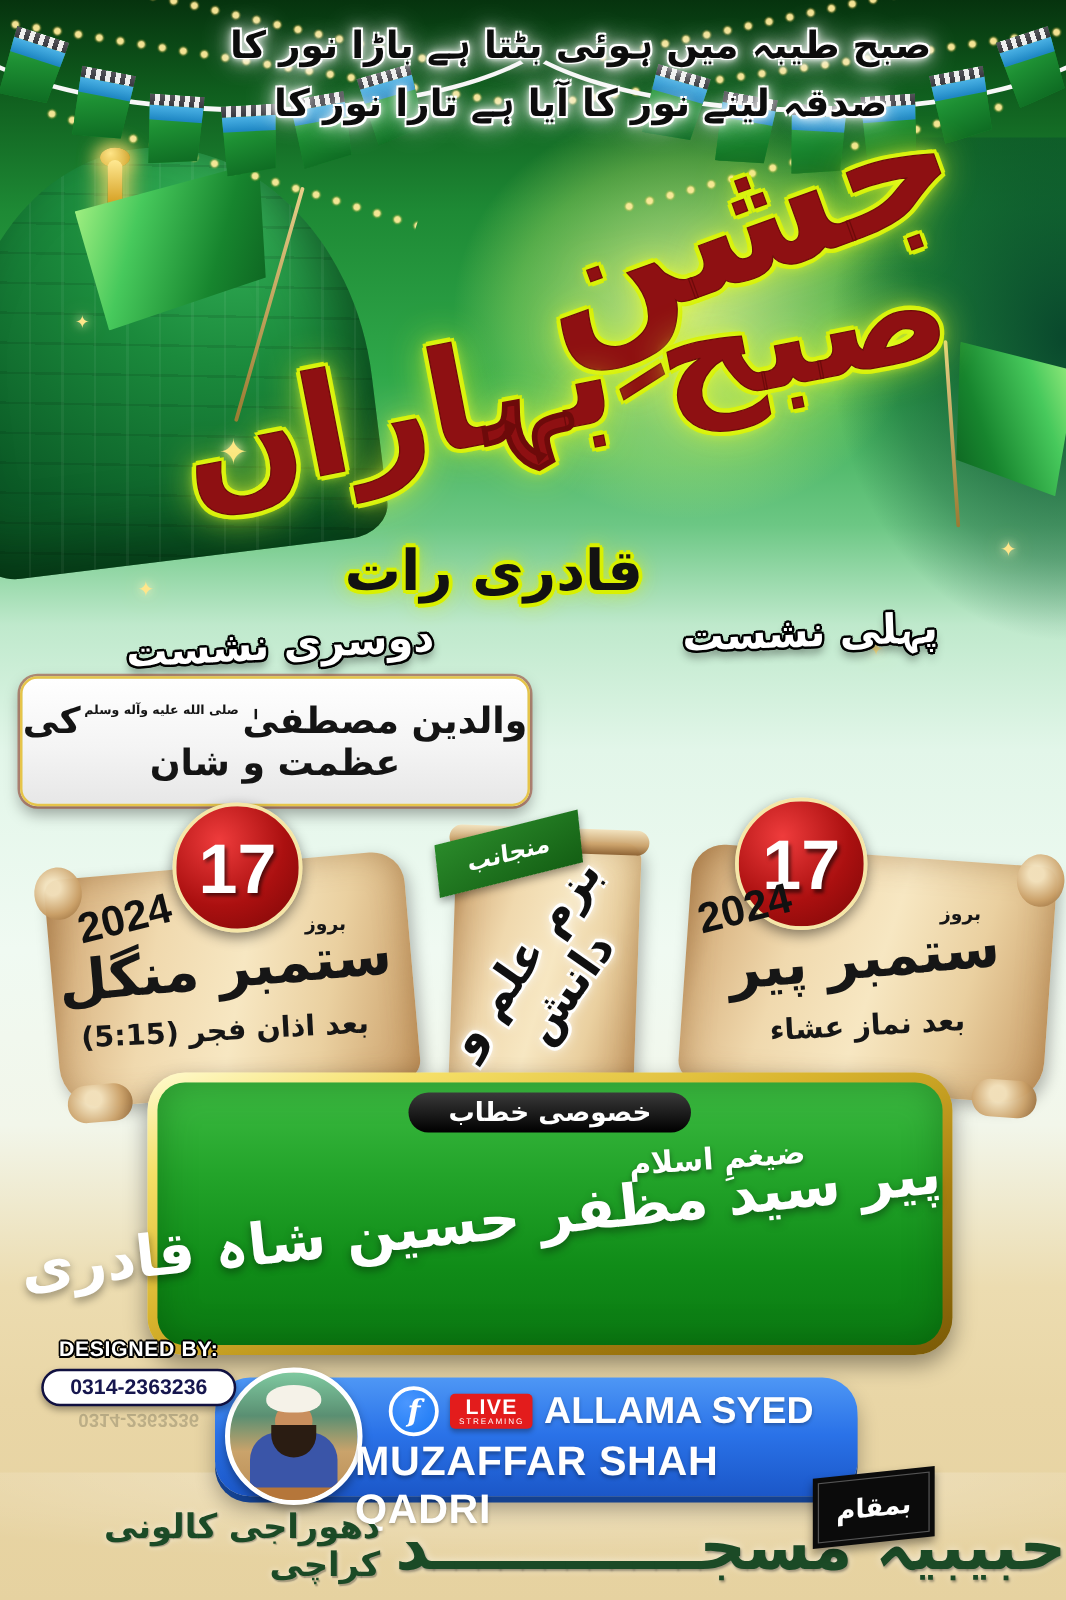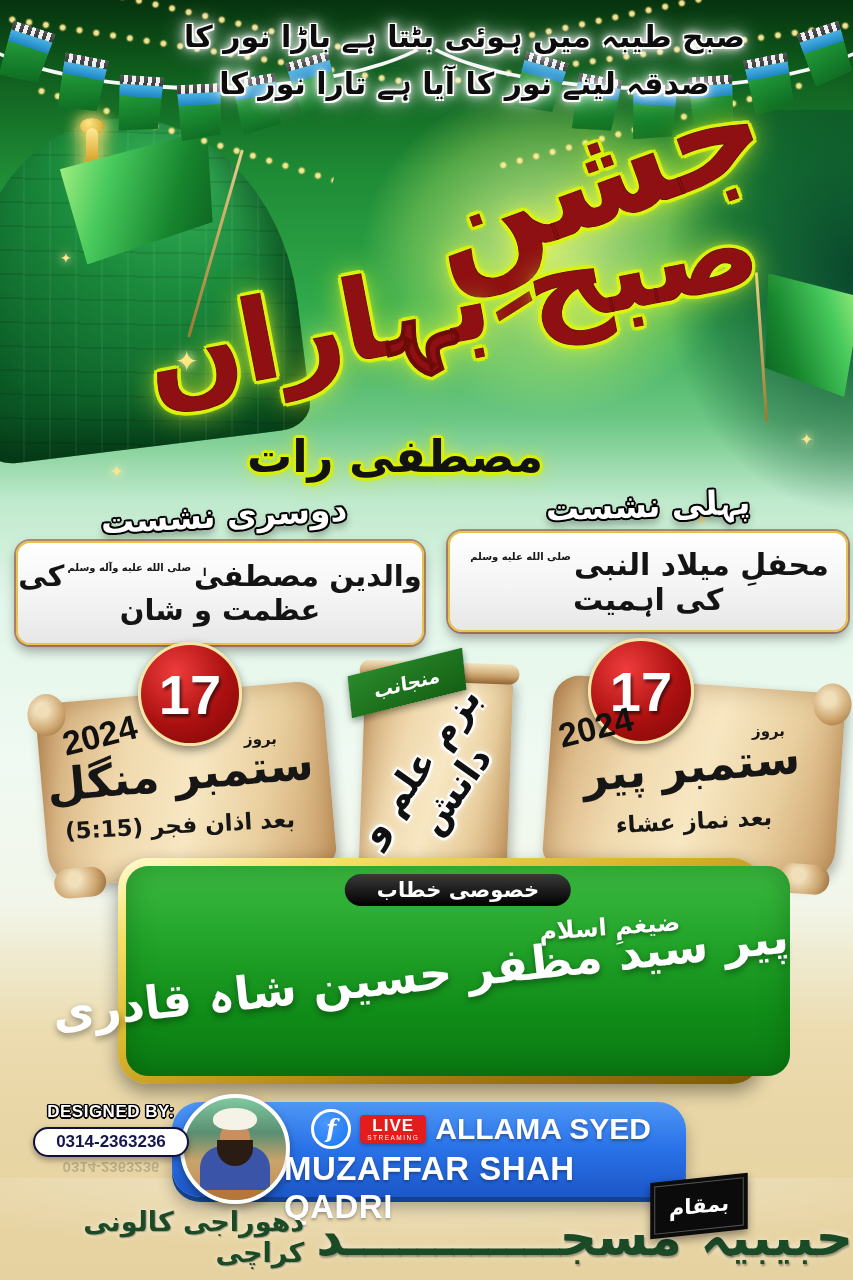--- a/index.html
+++ b/index.html
@@ -94,33 +94,33 @@
     transform:rotate(-14deg) skewX(-8deg);box-shadow:0 3px 7px rgba(0,0,0,.4);}
   .org-name{display:flex;align-items:center;justify-content:center;direction:rtl;
     transform:rotate(-55deg);font-size:37px;font-weight:bold;color:#101010;text-align:center;
     text-shadow:0 0 5px #fff,0 0 10px #fff,2px 2px 0 #fff,-2px -2px 0 #fff,2px -2px 0 #fff,-2px 2px 0 #fff;}
   
   .panel-frame{left:118px;top:858px;width:644px;height:226px;border-radius:30px;padding:8px;box-sizing:border-box;
     background:linear-gradient(160deg,#fffbd0 0%,#f5df67 18%,#d9b52e 42%,#a87f10 70%,#7a5a06 100%);
     box-shadow:0 8px 18px rgba(0,0,0,.38);}
   .panel-inner{position:relative;width:100%;height:100%;border-radius:22px;
     background:linear-gradient(180deg,#3dbb42 0%,#23a42a 35%,#108c18 70%,#0b7a12 100%);
-    box-shadow:inset 0 0 30px rgba(0,60,0,.35);padding-left:36px;}
+    box-shadow:inset 0 0 30px rgba(0,60,0,.35);}
   .special-pill{position:absolute;top:8px;left:50%;transform:translateX(-50%);direction:rtl;
     background:linear-gradient(#3a3a3a,#000);color:#fff;font-size:21px;font-weight:bold;
     padding:4px 32px;border-radius:20px;white-space:nowrap;}
   .zaigham{position:absolute;top:47px;right:110px;color:#fff;font-size:24px;font-weight:bold;
     direction:rtl;transform:rotate(-4deg);text-shadow:0 2px 4px rgba(0,0,0,.4);}
   .speaker-name{position:absolute;left:0;right:0;top:78px;text-align:center;direction:rtl;
     color:#fff;font-size:46px;font-weight:bold;transform:rotate(-6deg);
     text-shadow:0 3px 7px rgba(0,0,0,.4);white-space:nowrap;}
   
   .designer{left:24px;top:1070px;width:174px;text-align:center;z-index:6;}
   .designed-label{font-family:"Liberation Sans",sans-serif;font-size:17px;font-weight:bold;color:#fff;letter-spacing:.5px;
-    text-shadow:1.5px 0 0 #000,-1.5px 0 0 #000,0 1.5px 0 #000,0 -1.5px 0 #000,1px 1px 0 #000,-1px -1px 0 #000,1px -1px 0 #000,-1px 1px 0 #000;margin-top:32px;}
+    text-shadow:1.5px 0 0 #000,-1.5px 0 0 #000,0 1.5px 0 #000,0 -1.5px 0 #000,1px 1px 0 #000,-1px -1px 0 #000,1px -1px 0 #000,-1px 1px 0 #000;}
   .brand-box{margin:3px auto 0;width:150px;background:#0a0a30;border:2px solid #fff;border-radius:10px;
     padding:2px 0 4px;box-shadow:0 3px 7px rgba(0,0,0,.4);}
   .brand-name{font-family:"DejaVu Serif",serif;font-style:italic;font-size:26px;color:#fff;line-height:1.05;}
   .brand-sub{font-family:"DejaVu Serif",serif;font-style:italic;font-size:15px;color:#fff;letter-spacing:5px;}
   .phone-pill{margin:5px auto 0;width:152px;background:#fff;border:2px solid #101040;border-radius:16px;
     font-family:"Liberation Sans",sans-serif;font-size:17px;font-weight:bold;color:#16164e;padding:3px 0;
     box-shadow:0 3px 6px rgba(0,0,0,.35);}
   .phone-reflect{margin:2px auto 0;width:152px;font-family:"Liberation Sans",sans-serif;font-size:15px;font-weight:bold;
     color:#4a4a3a;opacity:.28;transform:scaleY(-1);}
   
@@ -205,26 +205,23 @@
   <div class="abs bunt" style="left:748px;top:56px;transform:rotate(-11deg);"></div>
   <div class="abs bunt" style="left:804px;top:26px;transform:rotate(-18deg);"></div>
 
   <div class="abs poem">
     <div>صبح طیبہ میں ہوئی بٹتا ہے باڑا نور کا</div>
     <div>صدقہ لینے نور کا آیا ہے تارا نور کا</div>
   </div>
 
   <div class="abs title-maroon title-jashn">جشنِ</div>
   <div class="abs title-maroon title-rest">صبح بہاراں</div>
-  <div class="abs badi-raat">مصطفی رات</div>
+  <div class="abs badi-raat">قادری رات</div>
 
   <div class="abs session-header" style="left:452px;width:392px;top:486px;transform:rotate(-2deg);">پہلی نشست</div>
-  <div class="abs session-box" style="left:448px;top:531px;width:396px;height:97px;font-size:30px;">
-    <span><span>محفلِ میلاد النبی</span><span class="honorific">صلى الله عليه وسلم</span><span>کی اہمیت</span></span>
-  </div>
 
   <div class="abs session-header" style="left:28px;width:392px;top:496px;transform:rotate(-3deg);">دوسری نشست</div>
   <div class="abs session-box" style="left:16px;top:541px;width:404px;height:100px;font-size:29px;">
     <span><span>والدین مصطفیٰ</span><span class="honorific">صلى الله عليه وآله وسلم</span><span>کی عظمت و شان</span></span>
   </div>
 
   <div class="abs paper paper-l" style="left:42px;top:692px;width:288px;height:184px;transform:rotate(-5deg);"></div>
   <div class="abs date-circle" style="left:138px;top:642px;width:98px;height:98px;">17</div>
   <div class="abs year" style="left:62px;top:716px;">2024</div>
   <div class="abs sched-txt broz" style="left:244px;top:730px;">بروز</div>

